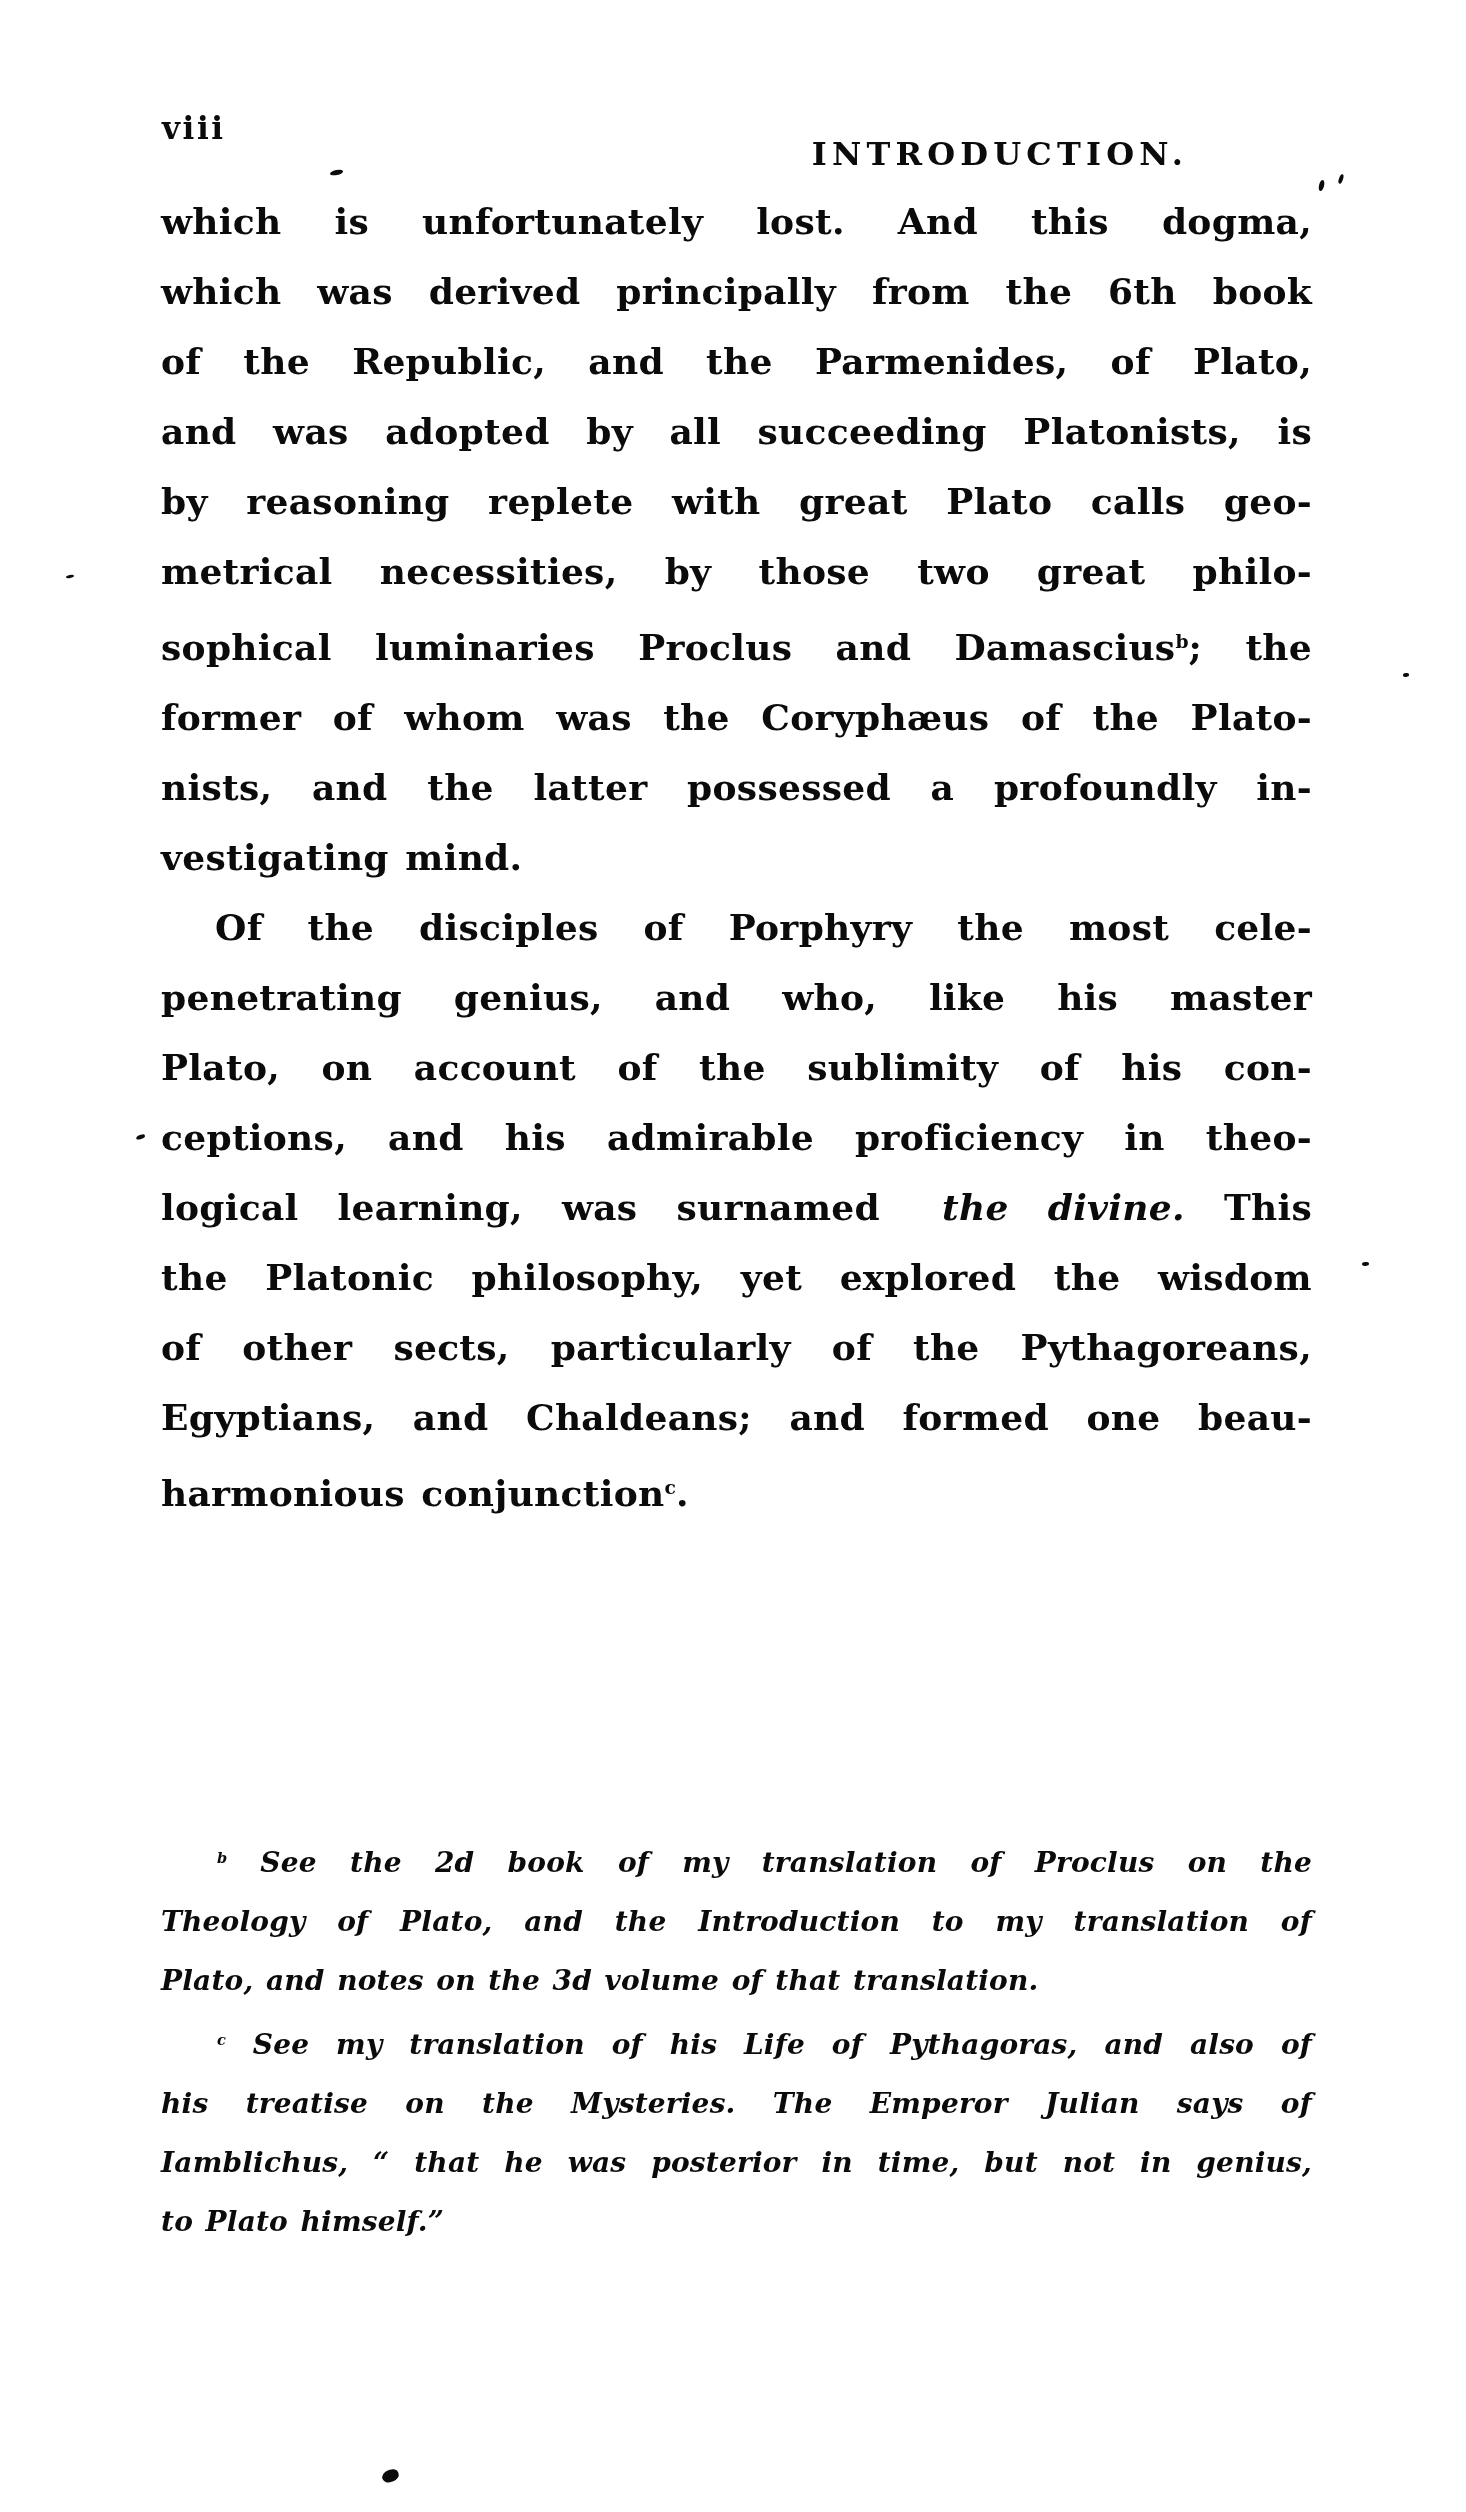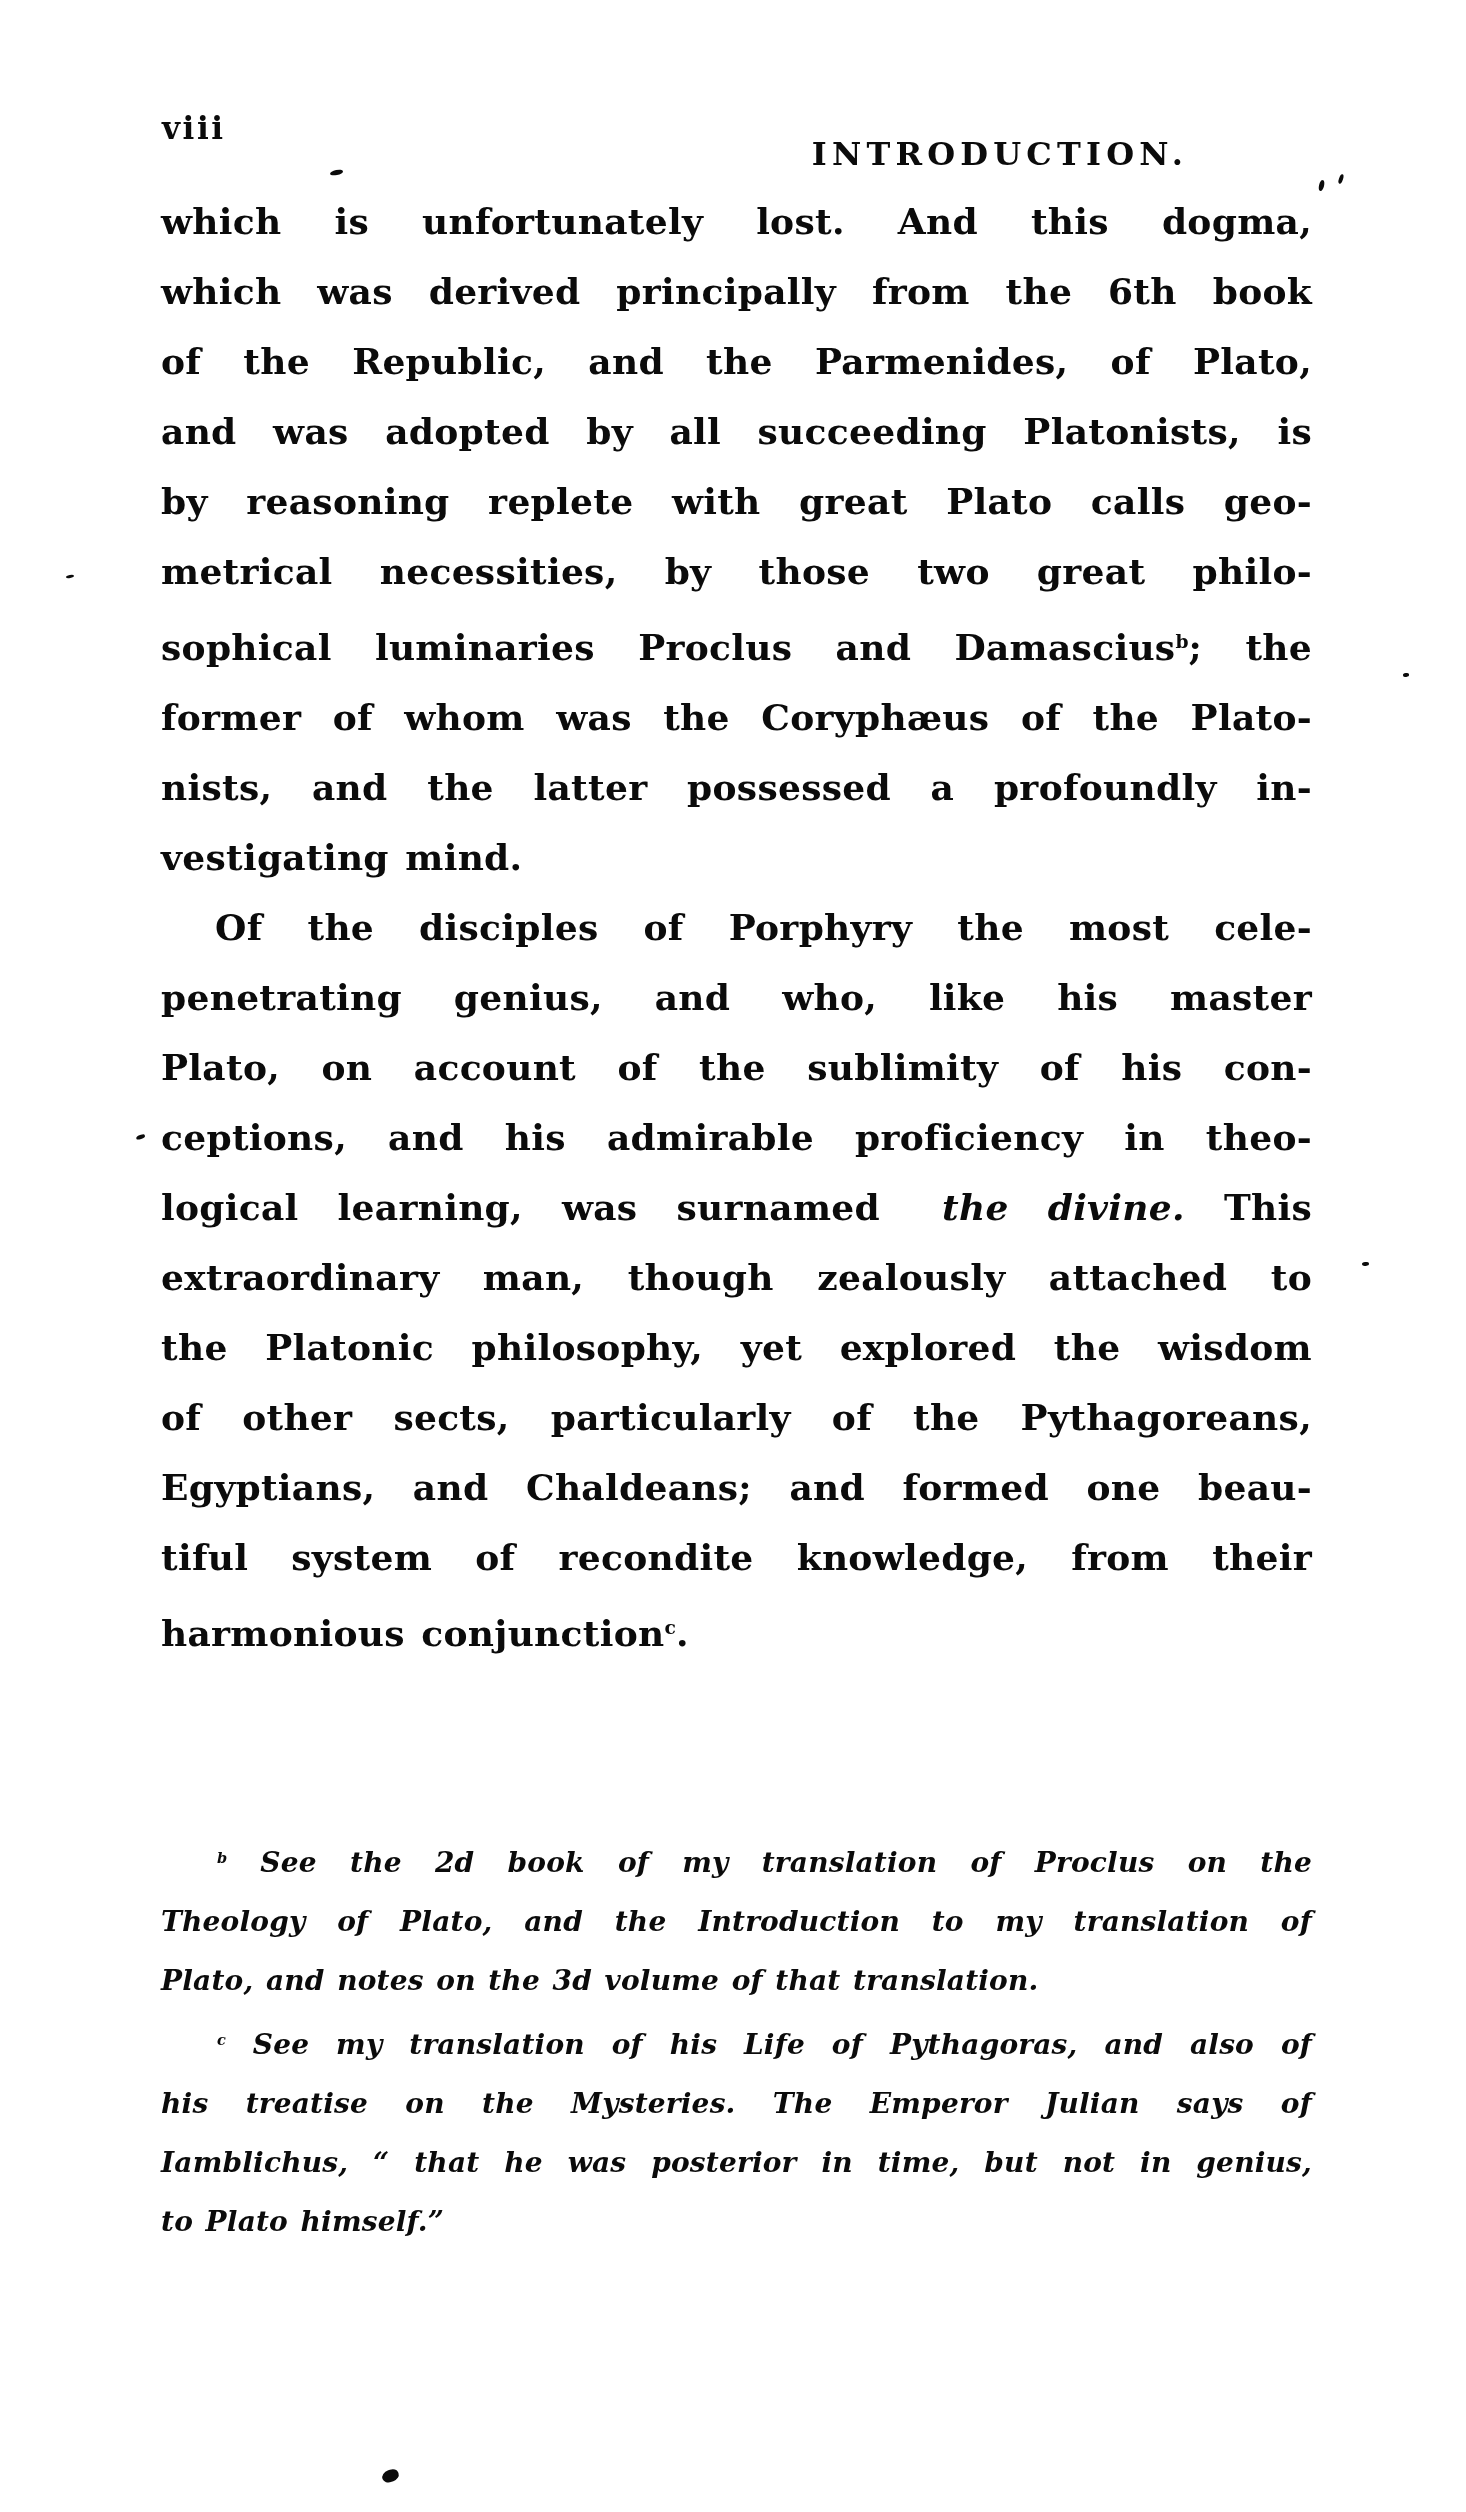--- a/index.html
+++ b/index.html
@@ -53,25 +53,23 @@
         <div class="line"><span>former of whom was the Coryphæus of the Plato-</span></div>
         <div class="line"><span>nists, and the latter possessed a profoundly in-</span></div>
         <div class="line last"><span>vestigating mind.</span></div>
       </div>
       <div>
         <div class="line indent"><span>Of the disciples of Porphyry the most cele-</span></div>
         <div class="line"><span>penetrating genius, and who, like his master</span></div>
         <div class="line"><span>Plato, on account of the sublimity of his con-</span></div>
         <div class="line"><span>ceptions, and his admirable proficiency in theo-</span></div>
         <div class="line"><span>logical learning, was surnamed </span><span class="i">the divine.</span><span>  This</span></div>
-        <div class="line"><span>extraordinary man, though zealously attached to</span></div>
         <div class="line"><span>the Platonic philosophy, yet explored the wisdom</span></div>
         <div class="line"><span>of other sects, particularly of the Pythagoreans,</span></div>
         <div class="line"><span>Egyptians, and Chaldeans; and formed one beau-</span></div>
-        <div class="line"><span>tiful system of recondite knowledge, from their</span></div>
         <div class="line last"><span>harmonious conjunction</span><span class="sup">c</span><span>.</span></div>
       </div>
     </div>
 
   <div class="footnotes">
       <div>
         <div class="line indent"><span class="sup">b</span><span> See the 2d book of my translation of Proclus on the</span></div>
         <div class="line"><span>Theology of Plato, and the Introduction to my translation of</span></div>
         <div class="line last"><span>Plato, and notes on the 3d volume of that translation.</span></div>
       </div>

